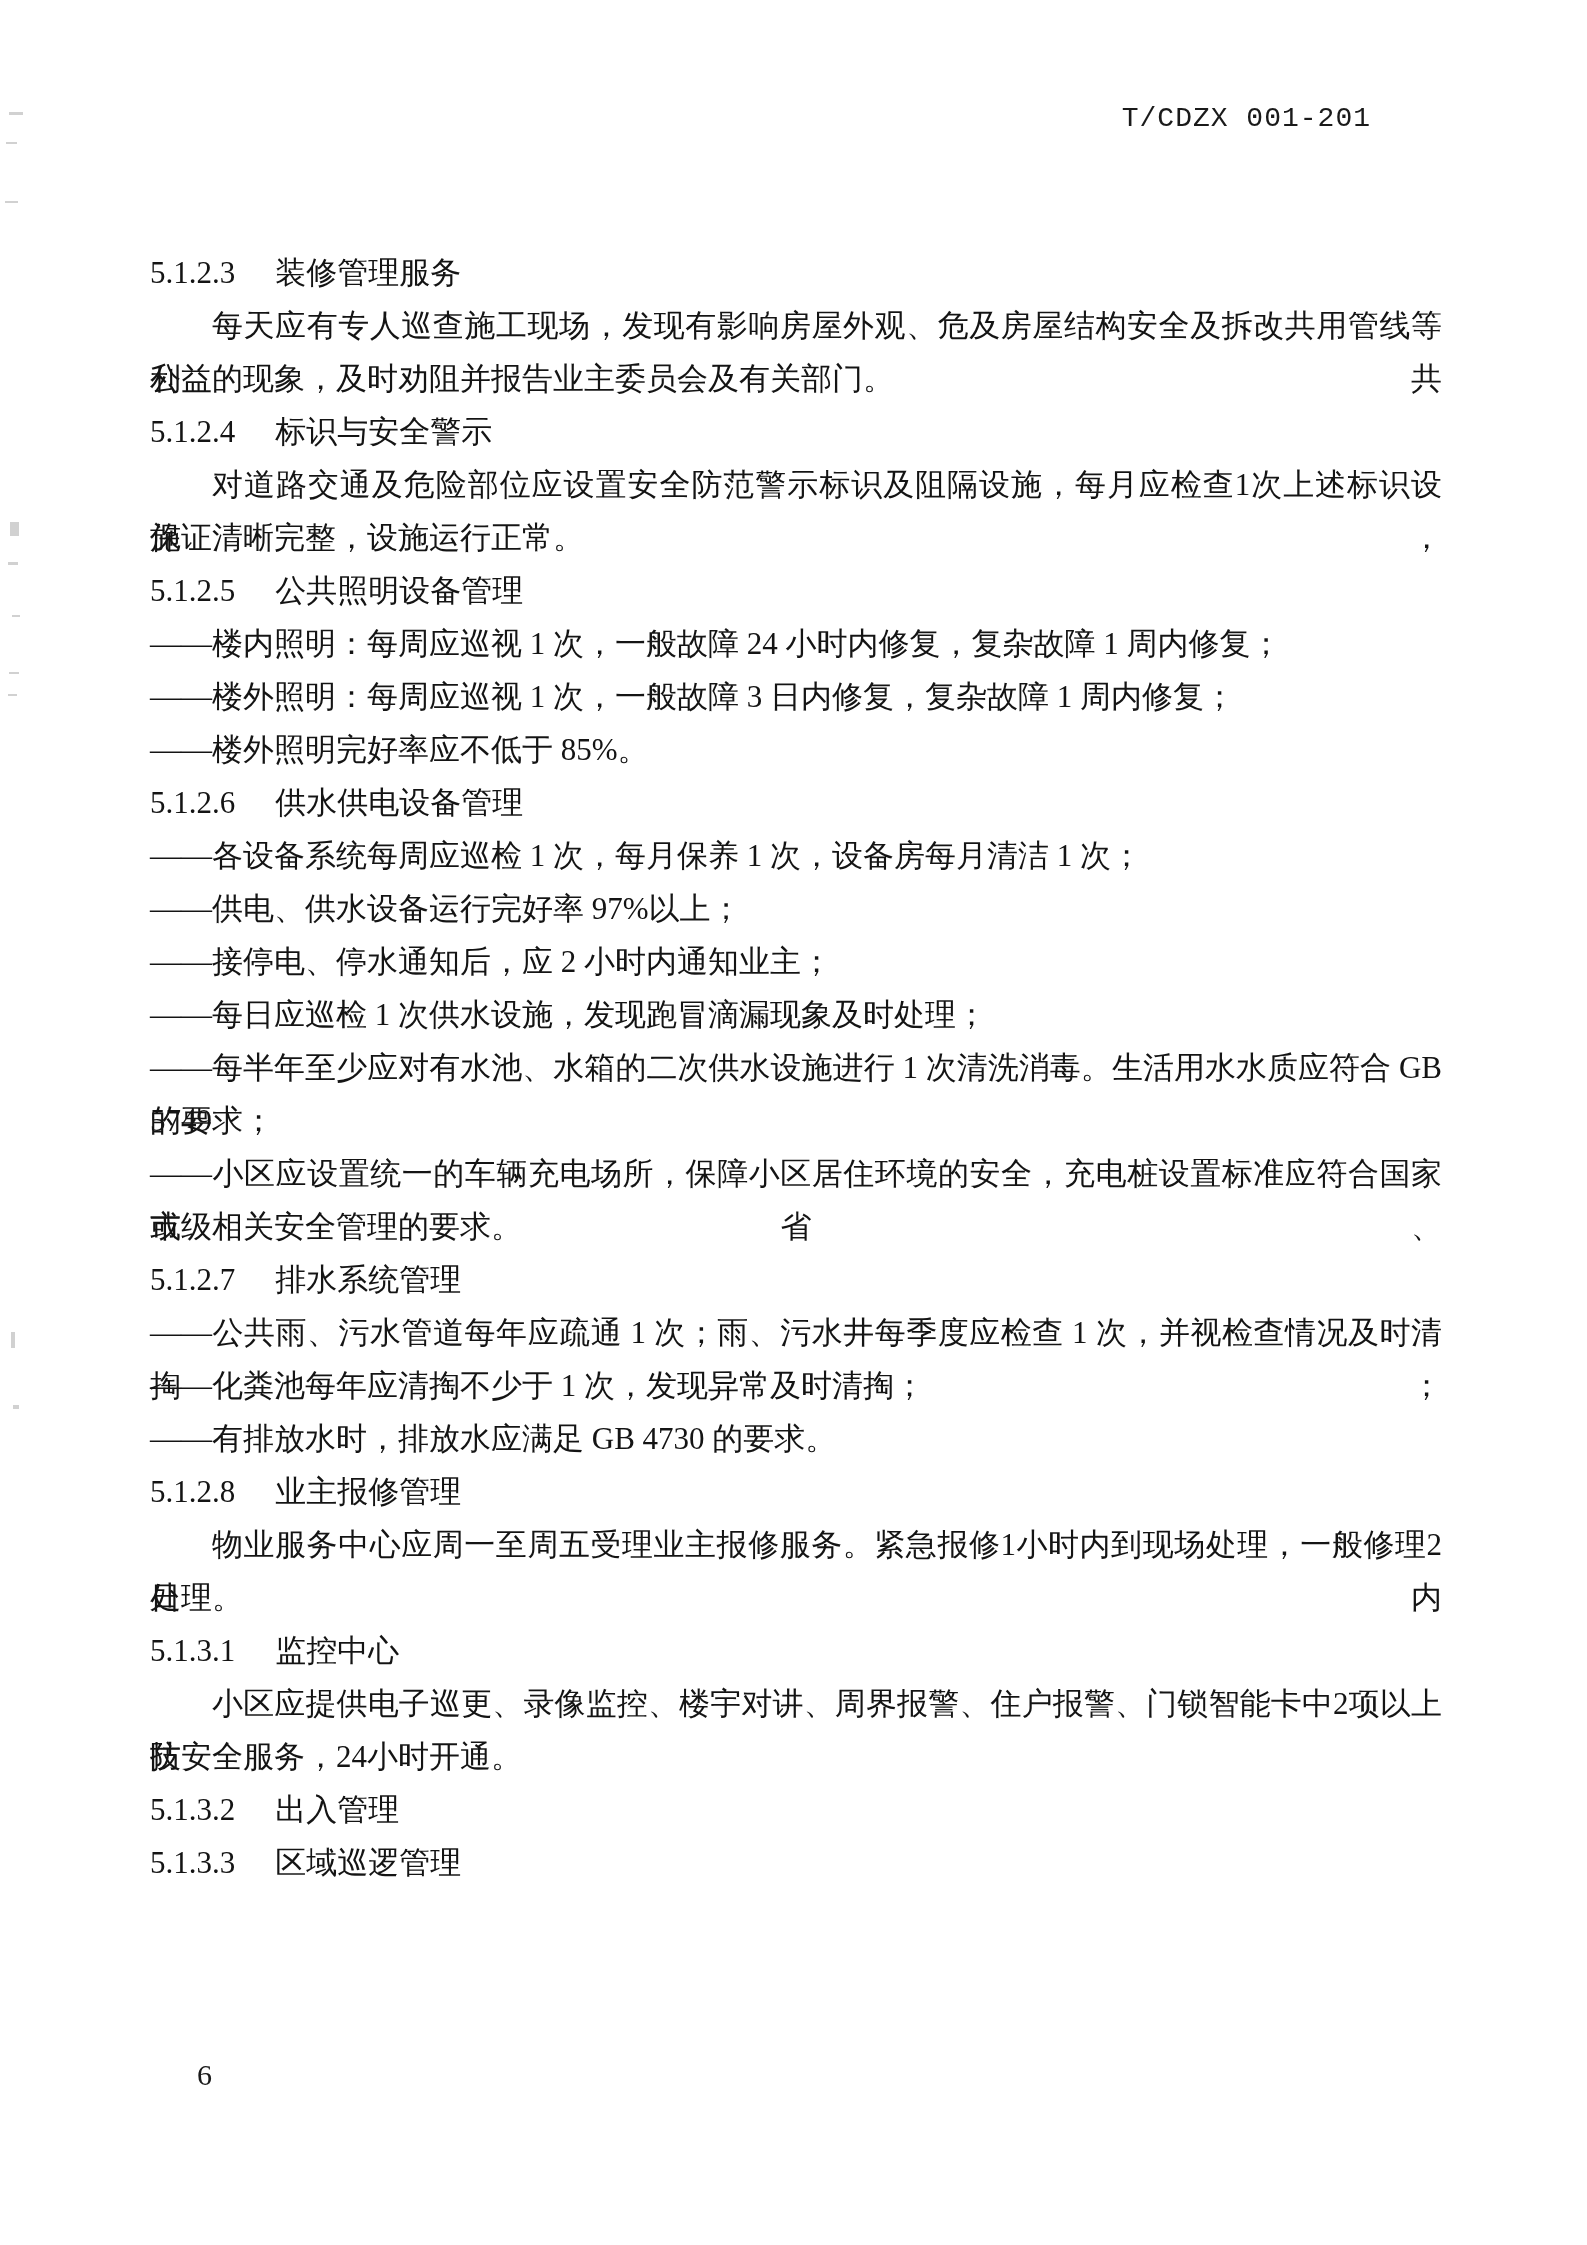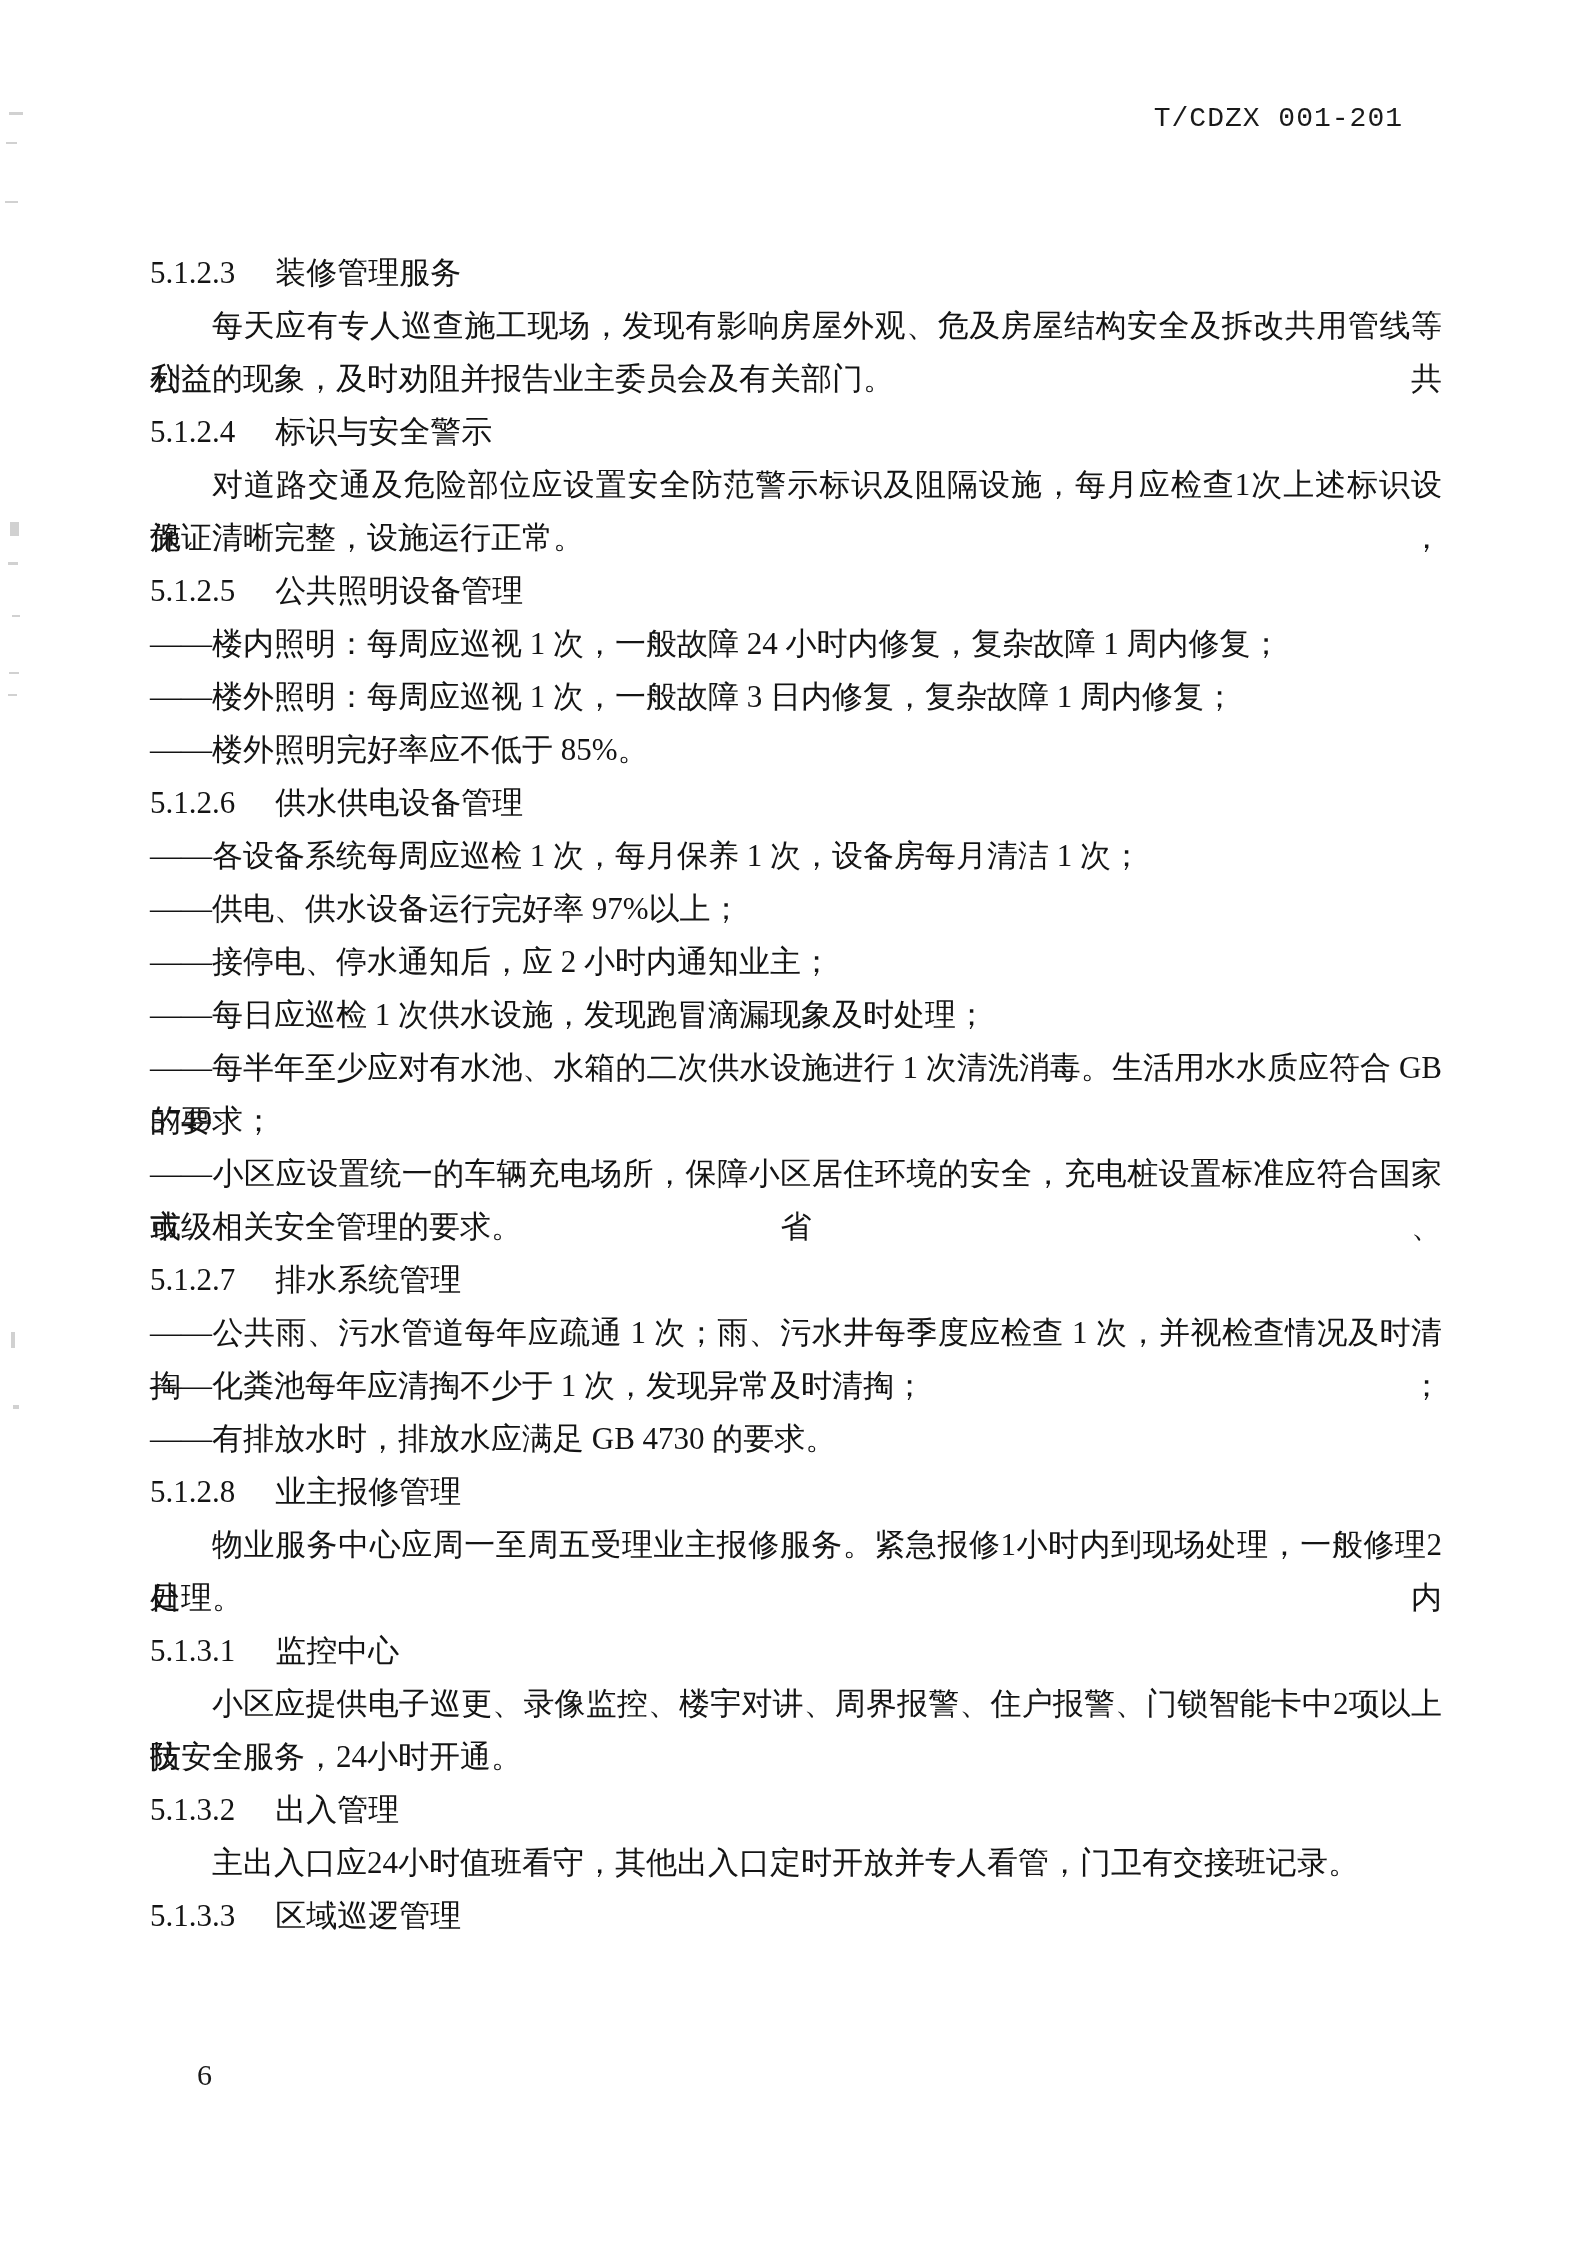--- a/index.html
+++ b/index.html
@@ -12,21 +12,21 @@
     width: 1587px;
     height: 2245px;
     background: #ffffff;
     color: #141414;
     font-family: "Liberation Serif", "DejaVu Serif", serif;
     overflow: hidden;
   }
   .doc-code {
     position: absolute;
     top: 103px;
-    right: 184px;
+    right: 216px;
     font-family: "Liberation Mono", "DejaVu Sans Mono", monospace;
     font-size: 28px;
     letter-spacing: 1px;
     color: #1a1a1a;
     white-space: nowrap;
   }
   .doc-body {
     position: absolute;
     left: 150px;
     top: 246px;
@@ -97,21 +97,20 @@
       <div class="line dash full">——公共雨、污水管道每年应疏通 1 次；雨、污水井每季度应检查 1 次，并视检查情况及时清掏；</div>
       <div class="line dash">——化粪池每年应清掏不少于 1 次，发现异常及时清掏；</div>
       <div class="line dash">——有排放水时，排放水应满足 GB 4730 的要求。</div>
       <div class="line heading"><span class="num">5.1.2.8</span><span class="title">业主报修管理</span></div>
       <div class="line indent full">物业服务中心应周一至周五受理业主报修服务。紧急报修1小时内到现场处理，一般修理2日内</div>
       <div class="line body">处理。</div>
       <div class="line heading"><span class="num">5.1.3.1</span><span class="title">监控中心</span></div>
       <div class="line indent full">小区应提供电子巡更、录像监控、楼宇对讲、周界报警、住户报警、门锁智能卡中2项以上技</div>
       <div class="line body">防安全服务，24小时开通。</div>
       <div class="line heading"><span class="num">5.1.3.2</span><span class="title">出入管理</span></div>
-      <div class="line indent">主出入口应24小时值班看守，其他出入口定时开放并专人看管，门卫有交接班记录。</div>
       <div class="line heading"><span class="num">5.1.3.3</span><span class="title">区域巡逻管理</span></div>
     </div>
 
   <div class="page-number">6</div>
 
   <div class="artifact" style="left:9px;  top:112px;  width:14px; height:3px;"></div>
   <div class="artifact" style="left:6px;  top:142px;  width:11px; height:2px;"></div>
   <div class="artifact" style="left:5px;  top:201px;  width:13px; height:2px;"></div>
   <div class="artifact" style="left:10px; top:522px;  width:9px;  height:14px;"></div>
   <div class="artifact" style="left:8px;  top:562px;  width:10px; height:3px;"></div>

